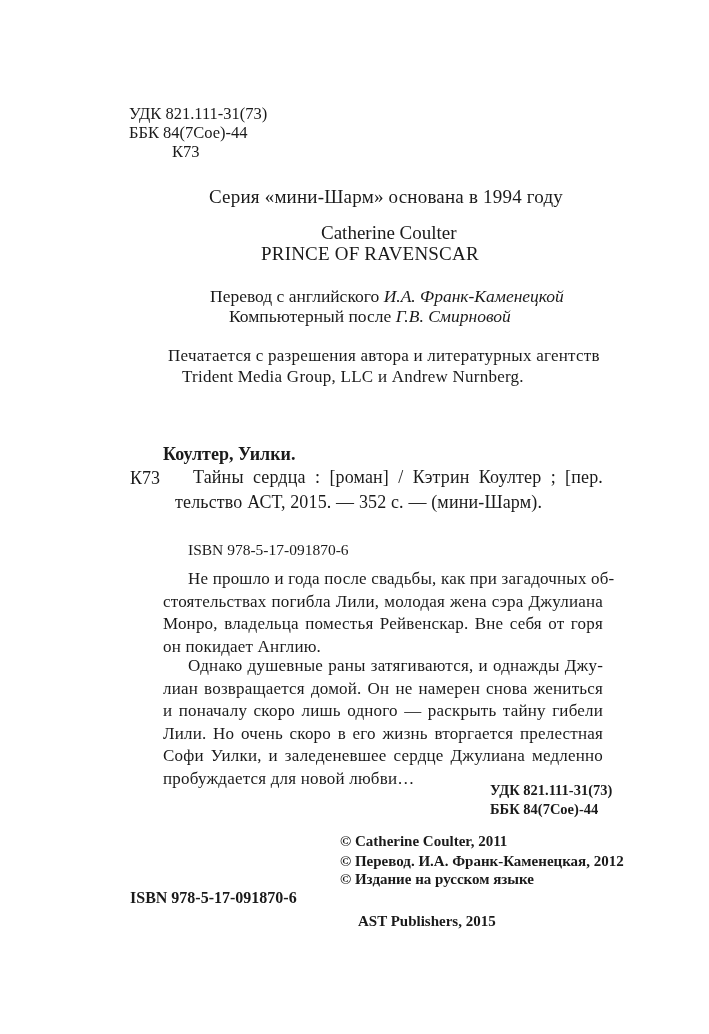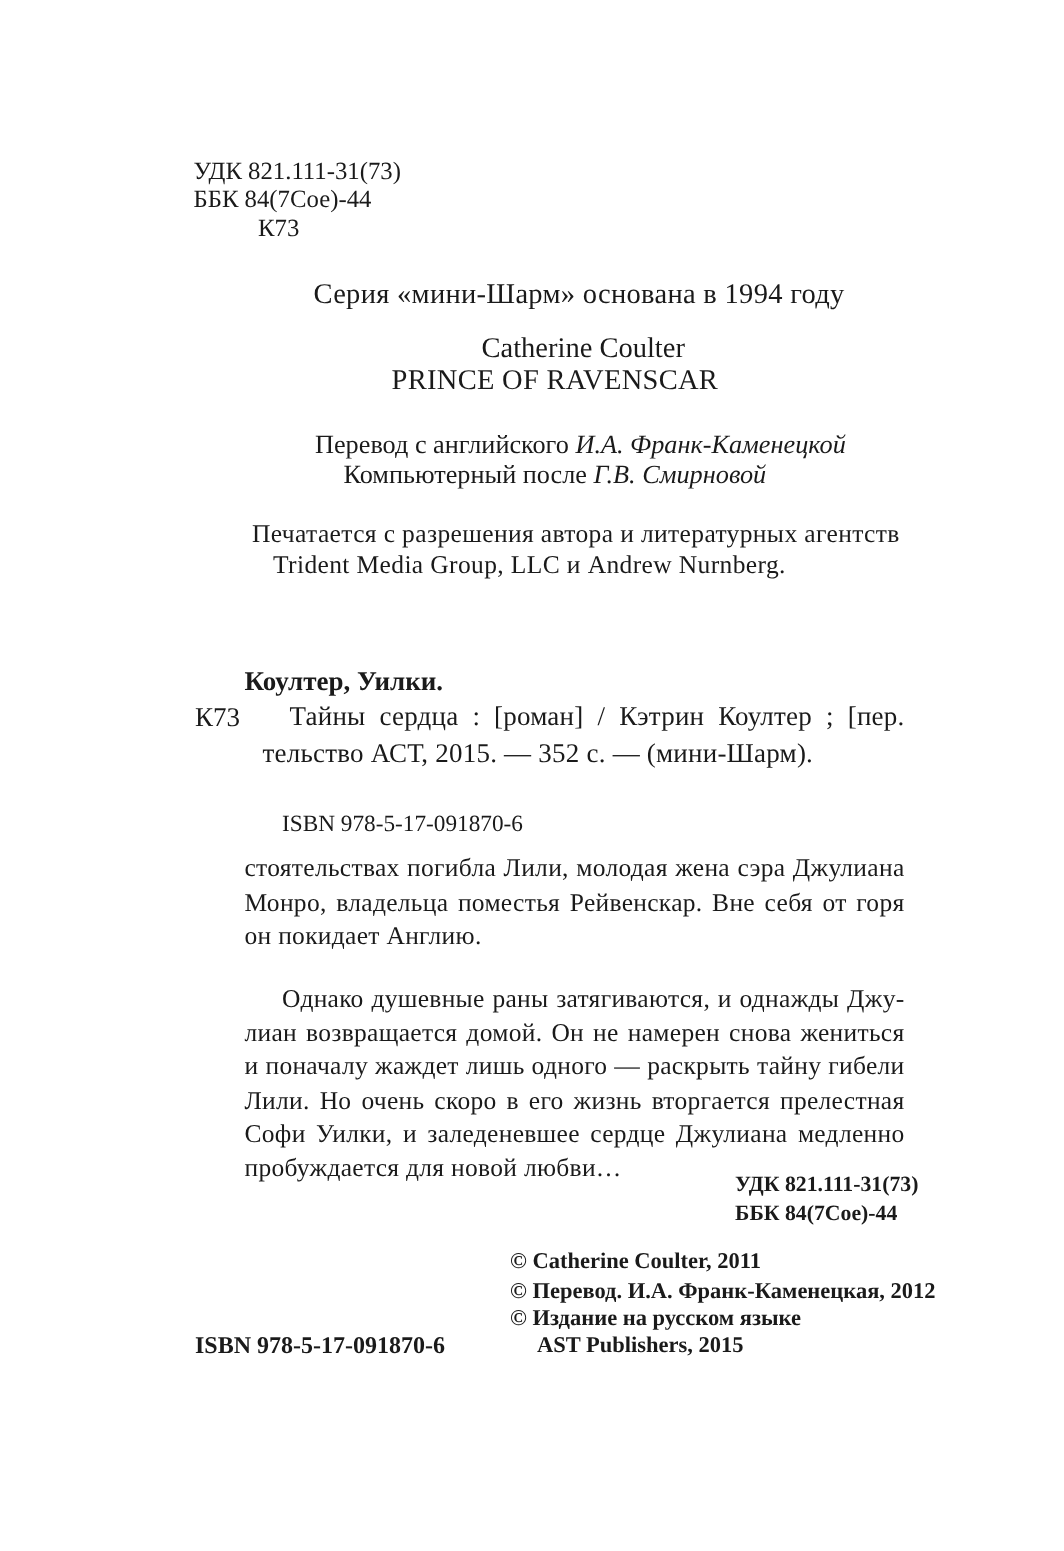--- a/index.html
+++ b/index.html
@@ -60,37 +60,38 @@
 <div class="abs" style="left:130px; top:467px; font-size:18px; line-height:22px;">К73</div>
 
 <div class="card-text" style="top:465px;">
   <span class="line" style="padding-left:30px;">Тайны сердца : [роман] / Кэтрин Коултер ; [пер.</span>
   <span class="line last">тельство АСТ, 2015. — 352 с. — (мини-Шарм).</span>
 </div>
 
 <div class="abs" style="left:188px; top:541px; font-size:15.5px; line-height:18px;">ISBN 978-5-17-091870-6</div>
 
 <div class="annot" style="top:568px;">
+  <span class="line first">Не прошло и года после свадьбы, как при загадочных об-</span>
   <span class="line">стоятельствах погибла Лили, молодая жена сэра Джулиана</span>
   <span class="line">Монро, владельца поместья Рейвенскар. Вне себя от горя</span>
   <span class="line last">он покидает Англию.</span>
 </div>
 
 <div class="annot" style="top:655px;">
   <span class="line first">Однако душевные раны затягиваются, и однажды Джу-</span>
   <span class="line">лиан возвращается домой. Он не намерен снова жениться</span>
-  <span class="line">и поначалу жаждет лишь одного — раскрыть тайну гибели</span>
+  <span class="line">и поначалу скоро лишь одного — раскрыть тайну гибели</span>
   <span class="line">Лили. Но очень скоро в его жизнь вторгается прелестная</span>
   <span class="line">Софи Уилки, и заледеневшее сердце Джулиана медленно</span>
   <span class="line last">пробуждается для новой любви…</span>
 </div>
 
 <div class="abs b" style="left:490px; top:781px; font-size:14.5px; line-height:18px;">УДК 821.111-31(73)</div>
 <div class="abs b" style="left:490px; top:800px; font-size:14.5px; line-height:18px;">ББК 84(7Сое)-44</div>
 
 <div class="copyrights">
   <div>© Catherine Coulter, 2011</div>
   <div>© Перевод. И.А. Франк-Каменецкая, 2012</div>
   <div style="line-height:17px;">© Издание на русском языке</div>
-  <div class="cont" style="line-height:18px;">AST Publishers, 2015</div>
+  <div class="cont" style="line-height:18px;margin-top:24px;">AST Publishers, 2015</div>
 </div>
 
 <div class="abs b" style="left:130px; top:888px; font-size:16px; line-height:20px;">ISBN 978-5-17-091870-6</div>
 
 </body></html>

